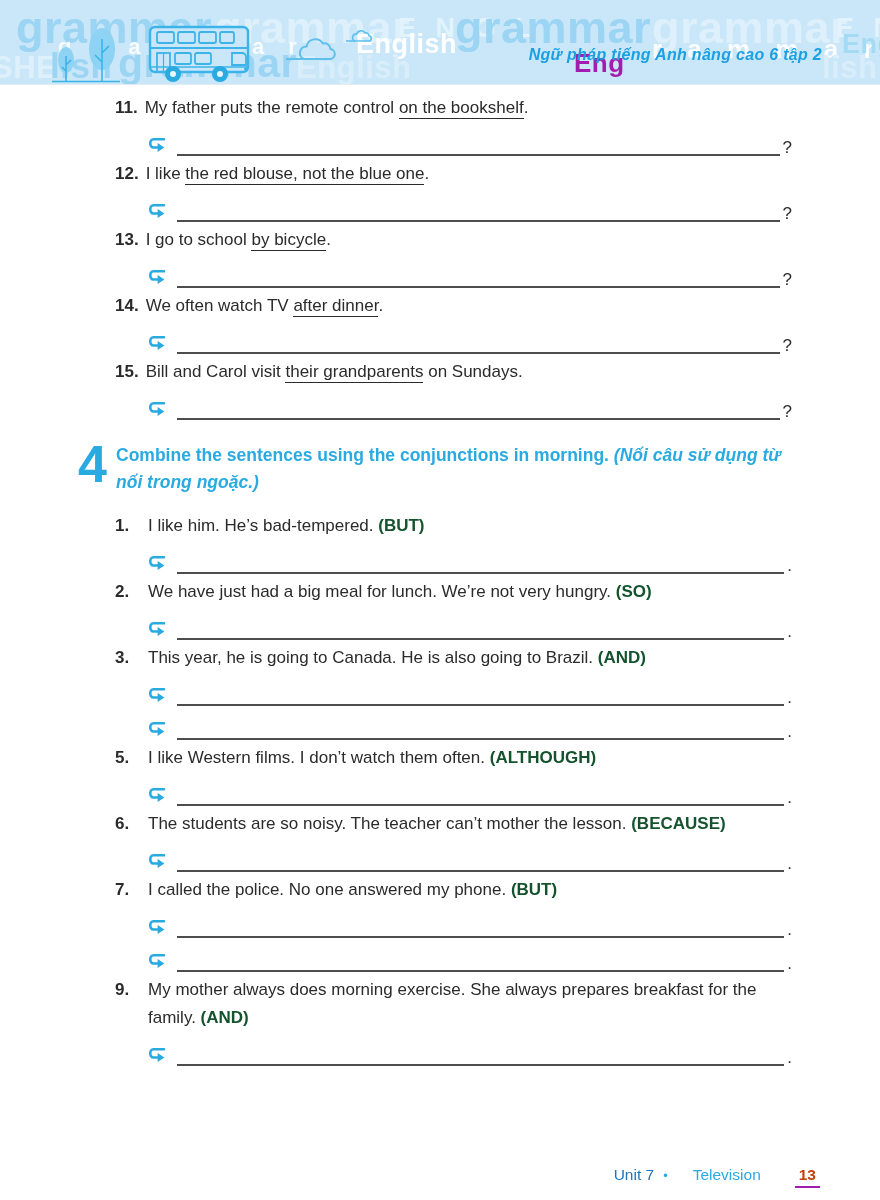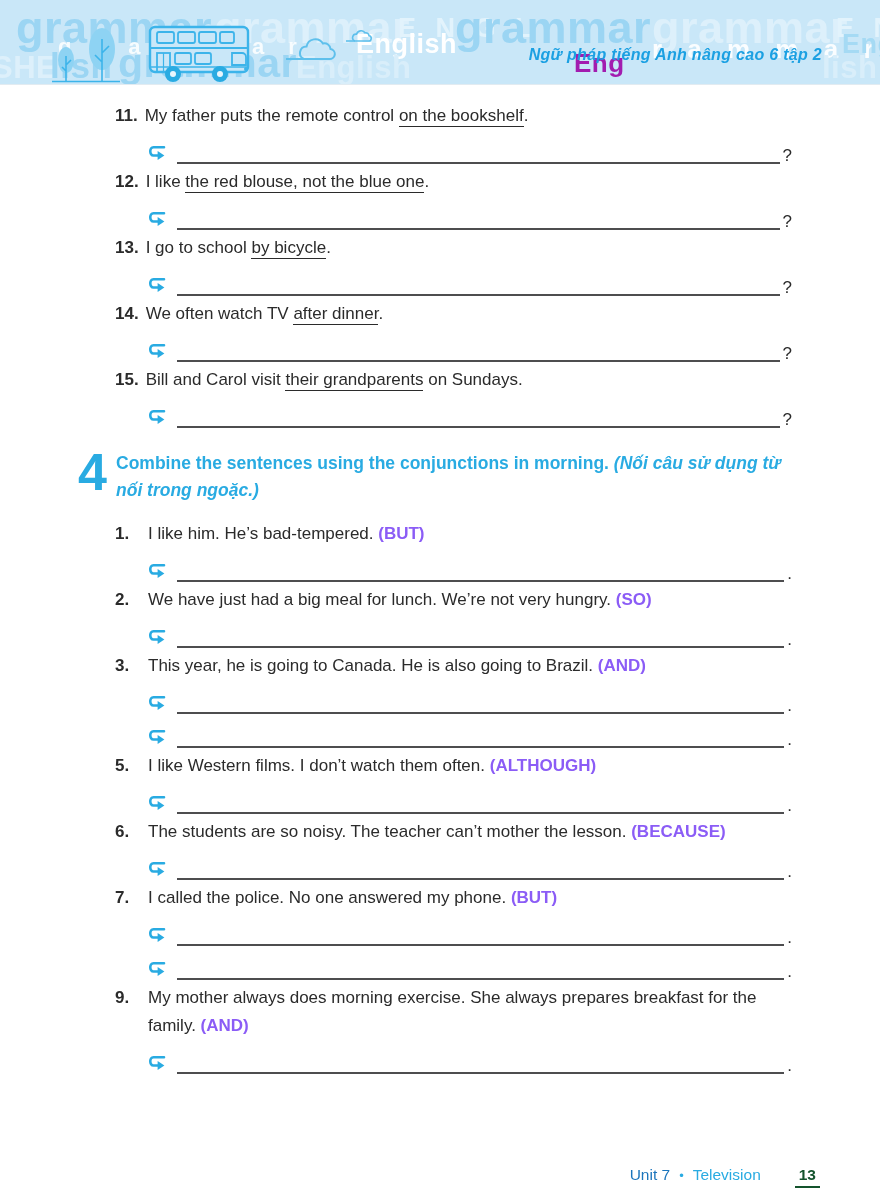--- a/index.html
+++ b/index.html
@@ -39,21 +39,21 @@
   .cloud1 { position: absolute; left: 286px; top: 38px; }
   .cloud2 { position: absolute; left: 346px; top: 30px; }
 
   .header-title {
     position: absolute; right: 58px; top: 46px;
     font-size: 16px; font-weight: bold; font-style: italic;
     color: #1ba0e2; letter-spacing: 0.3px; z-index: 5;
   }
 
   
-  .content { position: absolute; top: 76px; left: 0; right: 0; padding: 26px 88px 0 78px; }
+  .content { position: absolute; top: 68px; left: 0; right: 0; padding: 26px 88px 0 78px; }
 
   .exA, .exB { margin-left: 37px; }
 
   .sent { font-size: 17px; line-height: 28px; margin-bottom: 4px; color: #2b2b2b; }
   .numA { font-weight: bold; margin-right: 7px; }
   .u { border-bottom: 1.6px solid #2b2b2b; padding-bottom: 1px; }
 
   .ans { display: flex; align-items: flex-end; height: 30px; margin-bottom: 4px; padding-left: 30px; }
   .arrow { width: 22px; height: 17px; flex: none; margin: 0 10px 3px 0; }
   .blank { flex: 1; border-bottom: 2px solid #4d4d4f; height: 100%; }
@@ -64,31 +64,31 @@
   .sec-num {
     flex: none; width: 38px; font-size: 52px; line-height: 48px;
     font-weight: bold; color: #29abe2; letter-spacing: -2px;
   }
   .sec-title { font-size: 17.5px; font-weight: bold; color: #29abe2; line-height: 27px; padding-top: 2px; }
   .sec-vi { font-style: italic; }
 
   
   .sentB { padding-left: 33px; }
   .numB { display: inline-block; width: 33px; margin-left: -33px; font-weight: bold; }
-  .conj { font-weight: bold; color: #8b5cf6; }
+  .conj { font-weight: bold; color: #14532d; }
 
   
   .footer {
     position: absolute; right: 60px; bottom: 12px;
     display: flex; align-items: baseline; font-size: 15.5px;
   }
   .f-unit { color: #1b75bc; font-weight: normal; }
   .f-bullet { color: #29abe2; font-size: 13px; margin: 0 9px; }
-  .f-topic { color: #29abe2; }
-  .f-page { color: #14532d; font-weight: bold; margin-left: 34px; padding: 0 4px 2px 4px; border-bottom: 2px solid #14532d; margin-top: 36px; }
+  .f-topic { color: #29abe2; margin-left: 16px; }
+  .f-page { color: #c2410c; font-weight: bold; margin-left: 34px; padding: 0 4px 2px 4px; border-bottom: 2px solid #a21caf; margin-top: 36px; }
 
   .defs { position: absolute; width: 0; height: 0; overflow: hidden; }
 </style>
 </head>
 <body>
 
 <svg class="defs" aria-hidden="true">
   <symbol id="curve-arrow" viewBox="0 0 22 17">
     <path d="M19 3.2 H8.5 C4.2 3.2 4.2 11.5 8.5 11.5 H13" fill="none" stroke="#29abe2" stroke-width="2.6" stroke-linecap="round"></path>
     <path d="M12.6 7 L19.4 11.5 L12.6 16 Z" fill="#29abe2"></path>

